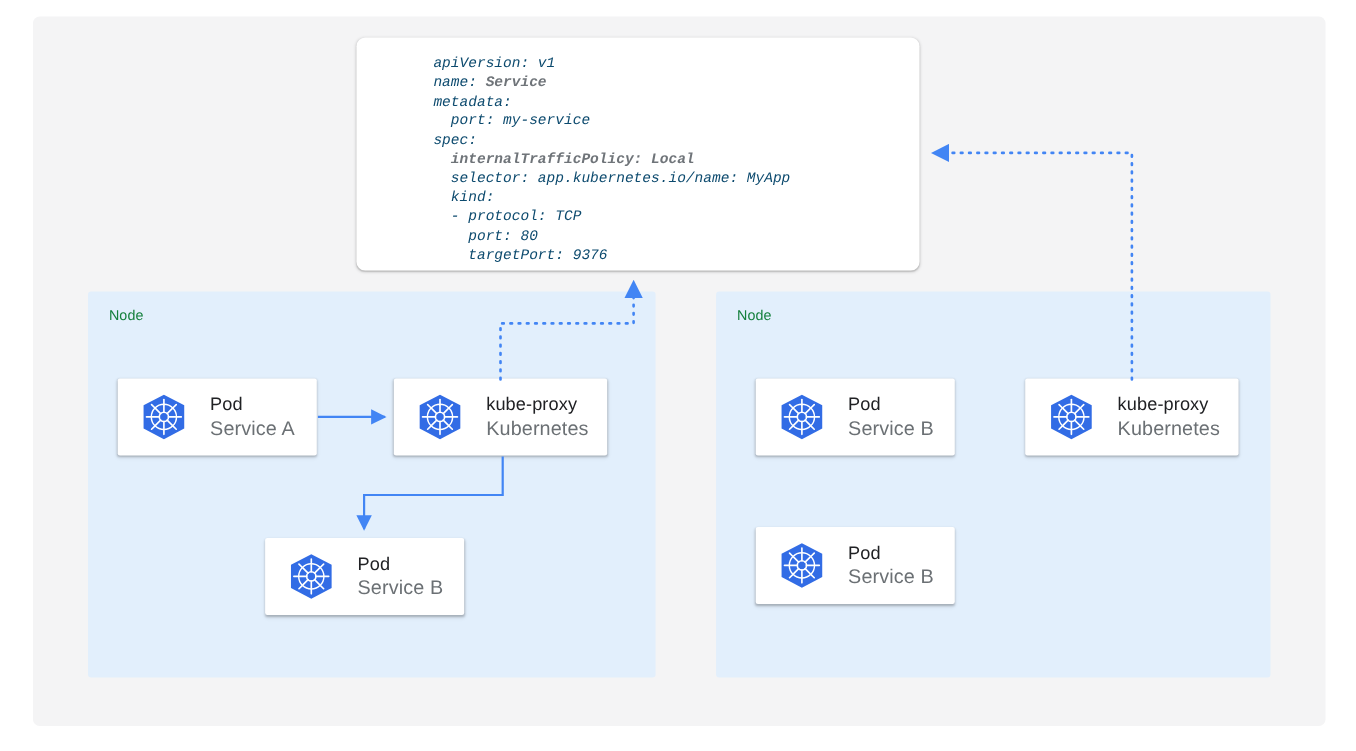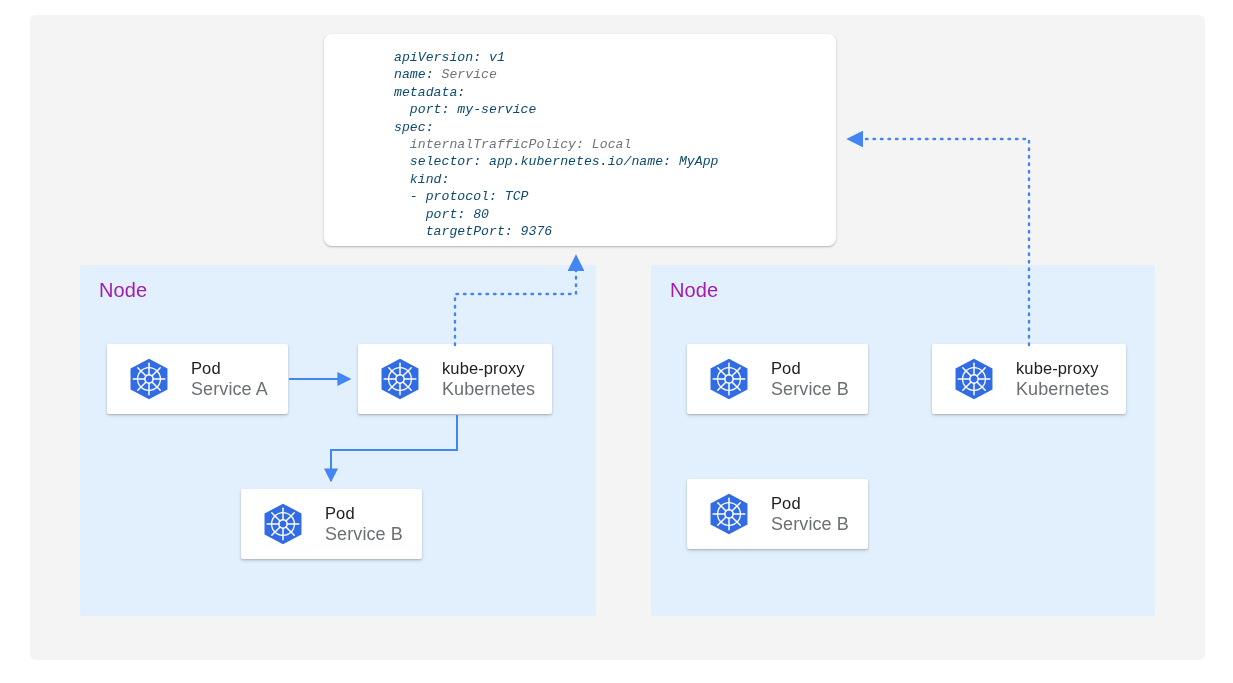--- a/index.html
+++ b/index.html
@@ -49,38 +49,38 @@
     top: 15px;
     font-family: "Liberation Mono", "DejaVu Sans Mono", monospace;
     font-style: italic;
     font-size: 13.2px;
     line-height: 17.4px;
     color: #bfc2c6;
     white-space: pre;
   }
   #yaml-code .kv { color: #0c4a6e; }
   #yaml-code .bold {
-    font-weight: normal;
+    font-weight: bold;
     color: #6f7479;
   }
 
   
   .node-panel {
     position: absolute;
     background: #e2effc;
     border-radius: 3px;
   }
   #node-left  { left: 80px;  top: 265px; width: 516px; height: 351px; }
   #node-right { left: 651px; top: 265px; width: 504px; height: 351px; }
   .node-label {
     position: absolute;
     left: 19px;
     top: 14px;
-    font-size: 20px;
-    color: #a21caf;
+    font-size: 13px;
+    color: #15803d;
     letter-spacing: 0.1px;
   }
 
   
   .card {
     position: absolute;
     background: #ffffff;
     border-radius: 2px;
     box-shadow: 0 1px 2px rgba(0,0,0,0.20), 0 2px 4px rgba(0,0,0,0.09);
     display: flex;

